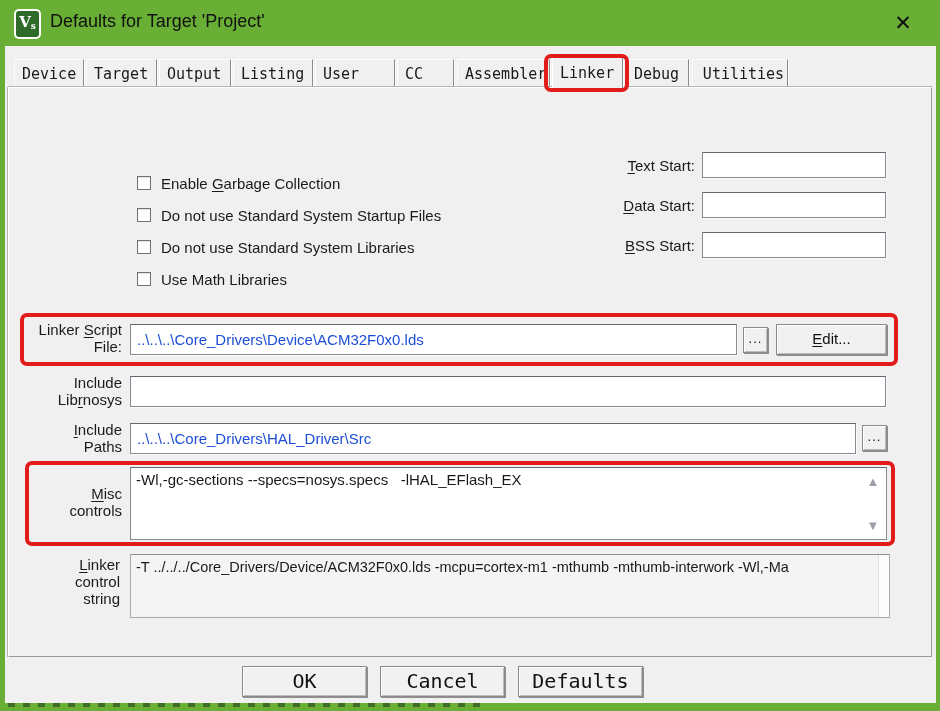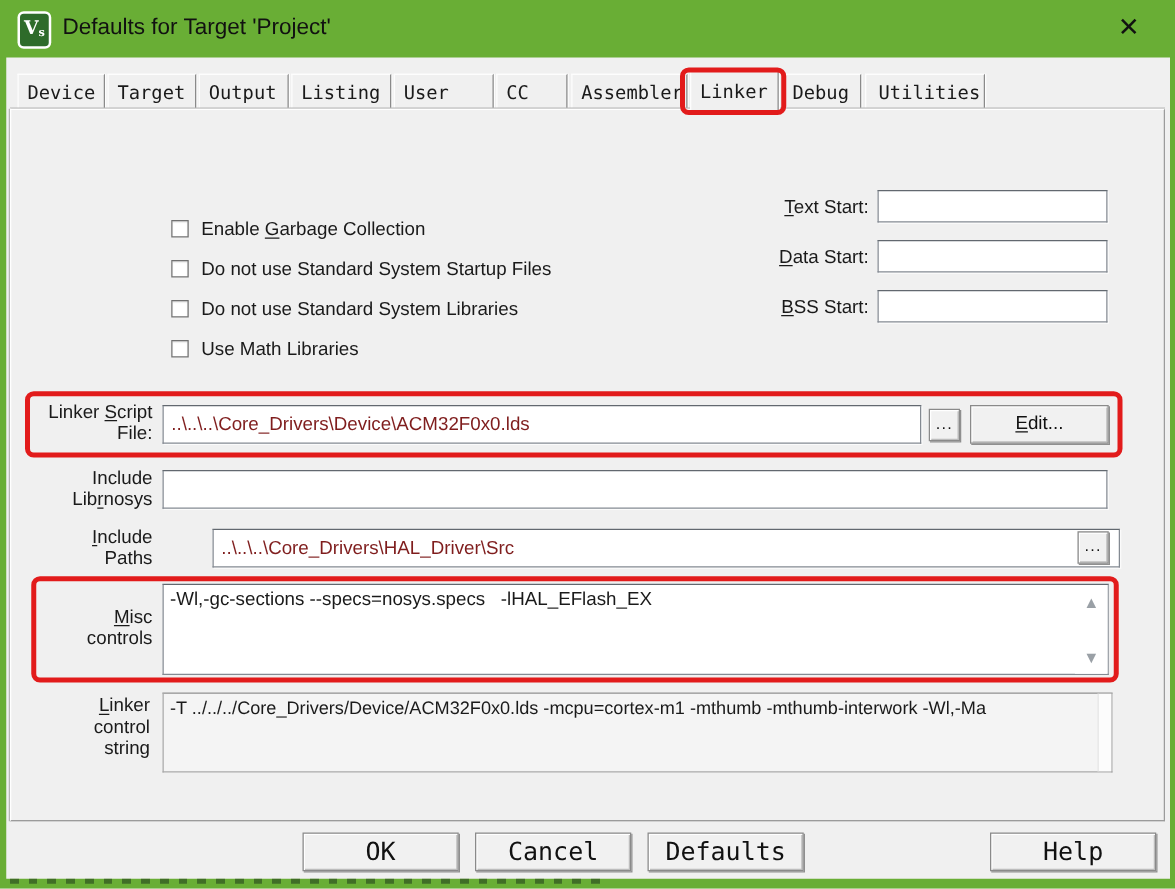--- a/index.html
+++ b/index.html
@@ -38,21 +38,21 @@
 
   
   .checkbox-row { position:absolute; left:137px; height:18px; cursor:pointer; }
   .checkbox-box { position:absolute; left:0; top:1px; width:14px; height:14px; background:#fff;
                   border:1px solid #707070; box-shadow:inset 0 1px 1px rgba(0,0,0,.12); }
   .checkbox-label { position:absolute; left:24px; top:0; font-size:15px; white-space:nowrap; }
 
   
   .field { position:absolute; background:#fff; border:1px solid #848a92; border-top-color:#62686f;
            box-shadow:1px 1px 0 #fbfbfb; font-size:15px; padding:4px 6px;
-           font-family:"Liberation Sans", sans-serif; color:#7f1d1d; outline:none; }
+           font-family:"Liberation Sans", sans-serif; color:#1d4ed8; outline:none; }
 
   .start-label { position:absolute; width:135px; text-align:right; font-size:15px; white-space:nowrap; }
 
   .row-label { position:absolute; width:98px; text-align:right; font-size:15px; line-height:17px; }
 
   
   .btn3d { position:absolute; background:#f1f1f1; border:1px solid #8a8a8a;
            box-shadow:inset 1px 1px 0 #ffffff, inset -1px -1px 0 #bdbdbd, 1px 1px 0 #8f8f8f;
            text-align:center; cursor:pointer; color:#111; }
   .btn-small { font-size:13px; line-height:22px; letter-spacing:1px; }
@@ -149,21 +149,21 @@
   <div class="row-label" style="left:24px; top:374px;">
     <span>Include</span><br>
     <span>Lib</span><span class="mn">r</span><span>nosys</span>
   </div>
   <input class="field" style="left: 130px; top: 376px; width: 756px; height: 31px;" value="">
 
   <div class="row-label" style="left:24px; top:421px;">
     <span></span><span class="mn">I</span><span>nclude</span><br>
     <span>Paths</span>
   </div>
-  <input class="field" style="left: 130px; top: 423px; width: 726px; height: 31px; margin-left: 40px;" value="..\..\..\Core_Drivers\HAL_Driver\Src">
+  <input class="field" style="left: 130px; top: 423px; width: 726px; height: 31px;" value="..\..\..\Core_Drivers\HAL_Driver\Src">
   <div class="btn3d btn-small" style="left:862px; top:425px; width:25px; height:26px;">...</div>
 
   <div class="row-label" style="left:24px; top:485px;">
     <span></span><span class="mn">M</span><span>isc</span><br>
     <span>controls</span>
   </div>
   <div class="misc-box">
     <div class="misc-text">-Wl,-gc-sections --specs=nosys.specs   -lHAL_EFlash_EX</div>
     <div class="misc-arrows">
       <div class="arrow-glyph" style="top:6px;">▲</div>
@@ -179,21 +179,20 @@
   <div class="lcs-box">
     <div class="lcs-text">
       <div>-T ../../../Core_Drivers/Device/ACM32F0x0.lds -mcpu=cortex-m1 -mthumb -mthumb-interwork -Wl,-Ma</div>
     </div>
     <div class="lcs-scroll"></div>
   </div>
 
   <div class="btn3d btn-main" style="left:242px; top:666px; width:125px; height:31px;">OK</div>
   <div class="btn3d btn-main" style="left:380px; top:666px; width:125px; height:31px;">Cancel</div>
   <div class="btn3d btn-main" style="left:518px; top:666px; width:125px; height:31px;">Defaults</div>
-  <div class="btn3d btn-main" style="left:792px; top:666px; width:133px; height:31px;">Help</div>
 
   <div class="artifact"></div>
 
   <div class="annotation" style="left:544px; top:54px;  width:85px;  height:38px;"></div>
   <div class="annotation" style="left:20px;  top:313px; width:878px; height:53px;"></div>
   <div class="annotation" style="left:25px;  top:461px; width:870px; height:85px;"></div>
 
 </div>
 
 </body></html>

